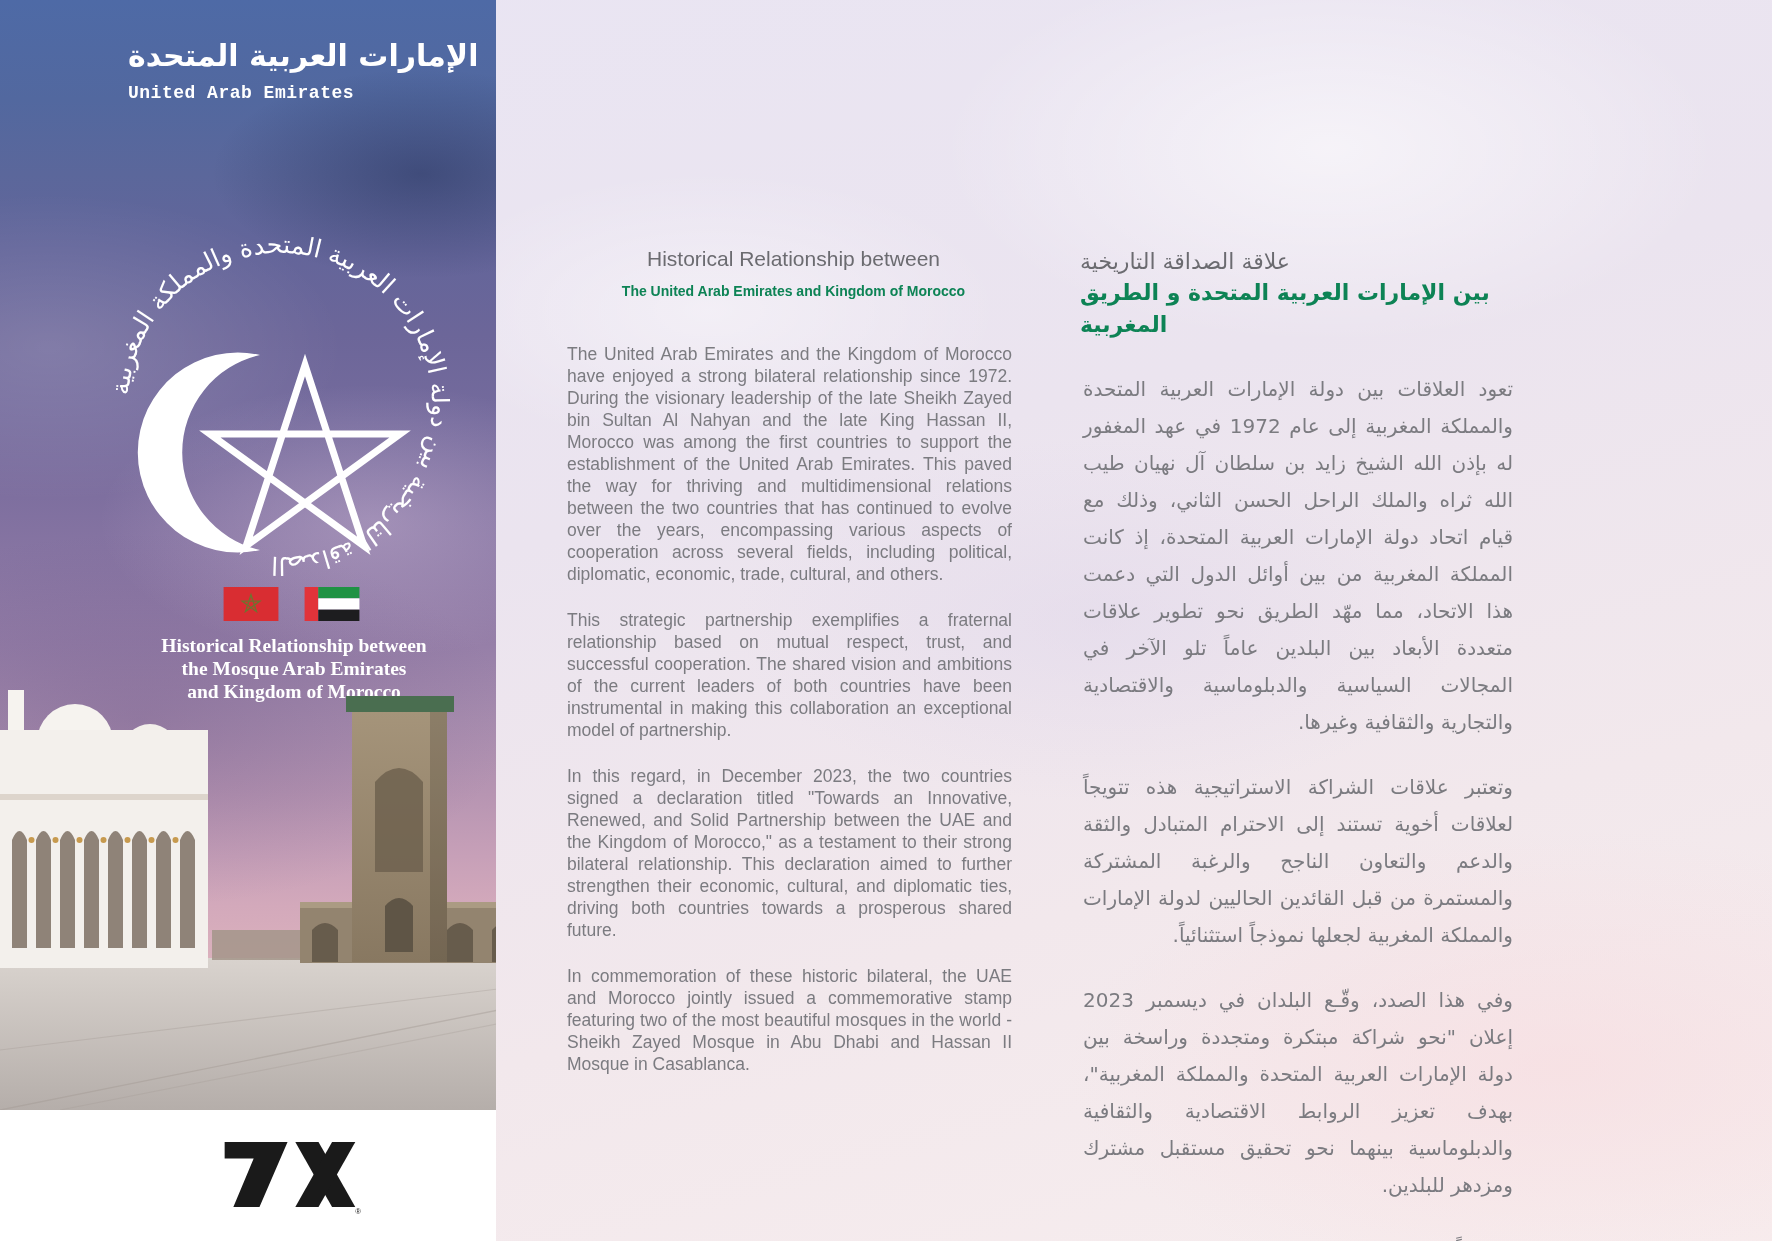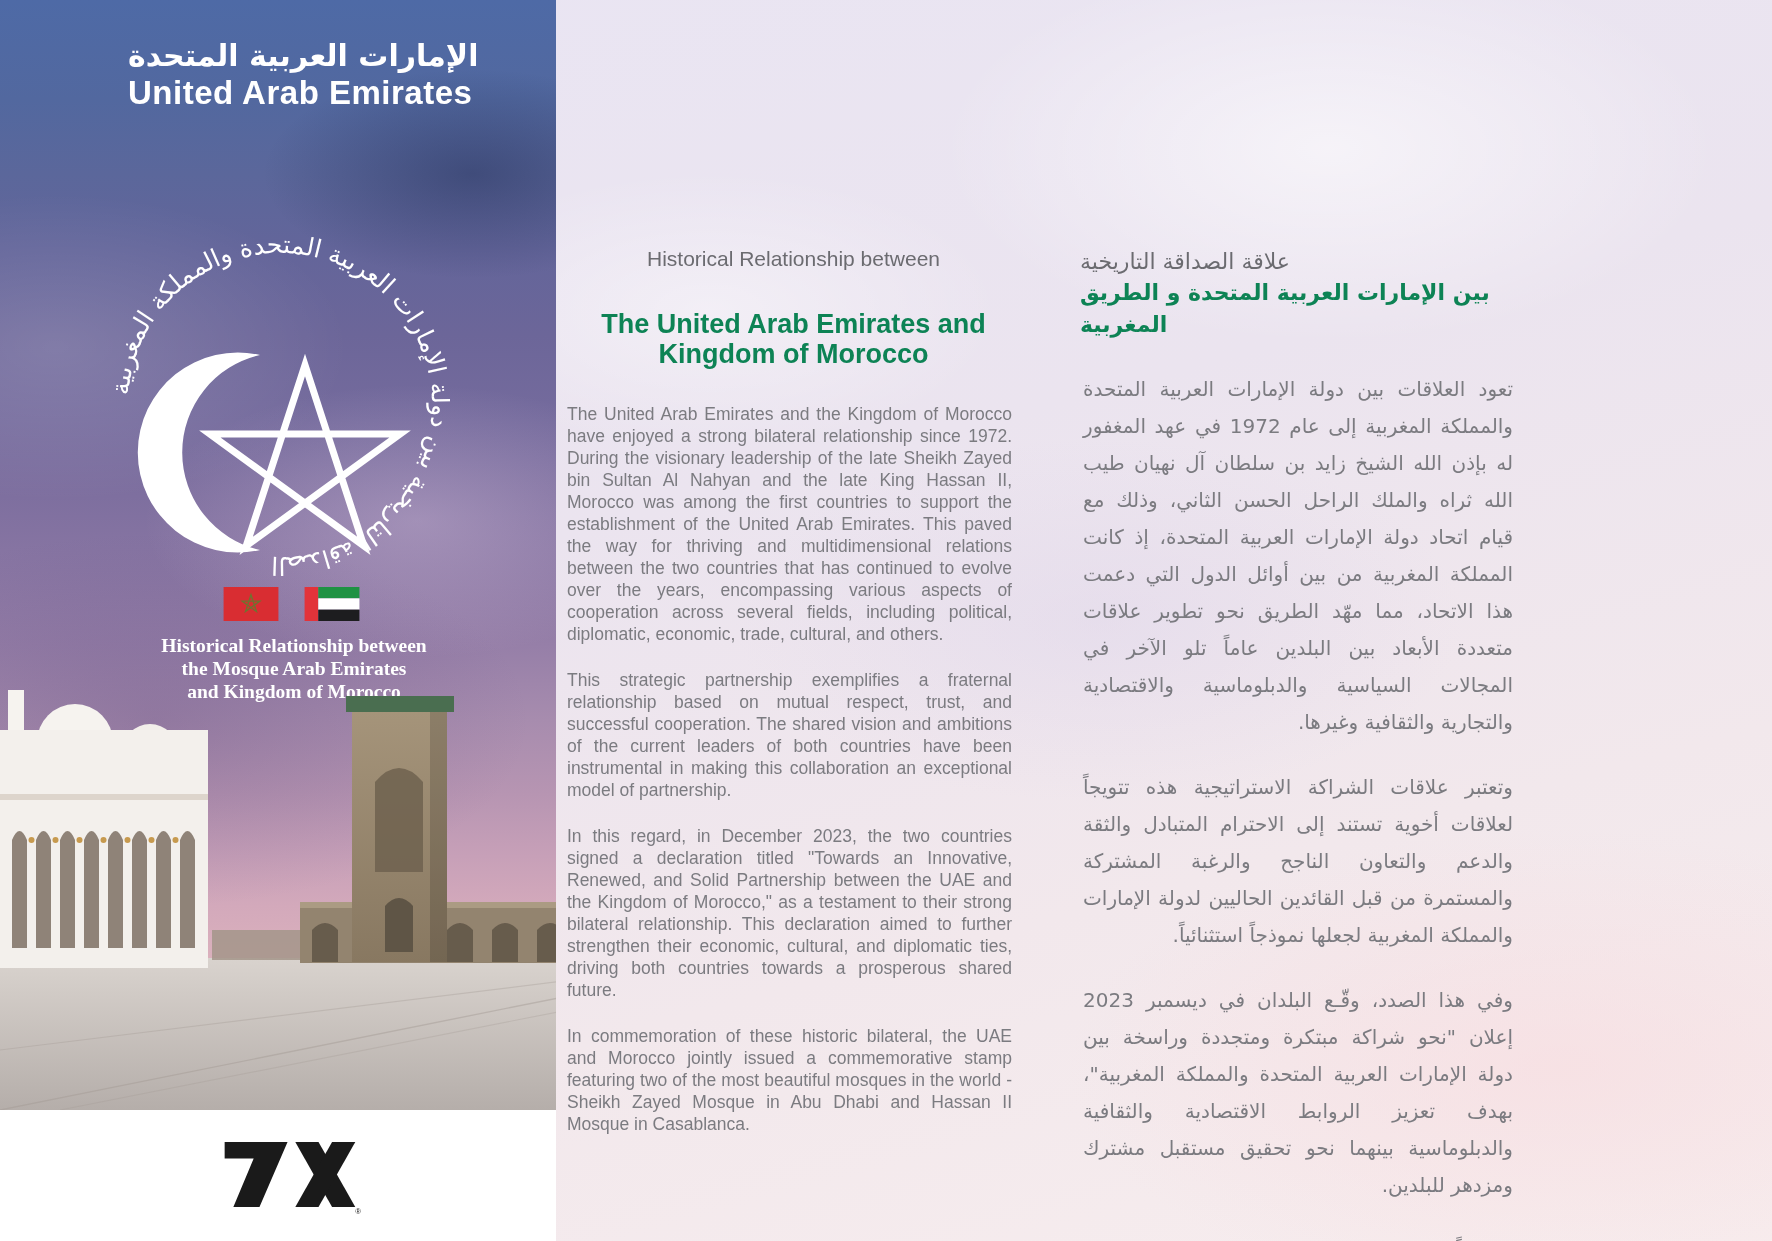--- a/index.html
+++ b/index.html
@@ -7,46 +7,46 @@
   .page{position:relative;width:1772px;height:1241px;
     background-image:
       radial-gradient(ellipse 600px 300px at 75% 12%, rgba(255,255,255,.55), transparent 65%),
       radial-gradient(ellipse 520px 260px at 62% 50%, rgba(221,212,234,.45), transparent 70%),
       radial-gradient(ellipse 700px 340px at 88% 86%, rgba(248,219,222,.6), transparent 70%),
       radial-gradient(ellipse 420px 200px at 40% 25%, rgba(255,255,255,.4), transparent 70%),
       linear-gradient(165deg,#e9e5f3 0%,#ebe4ef 40%,#f2e8ec 70%,#f7edee 100%);
   }
 
   
-  .panel-left{position:absolute;left:0;top:0;width:556px;height:1241px;overflow:hidden;
+  .panel-left{position:absolute;left:0;top:0;width:496px;height:1241px;overflow:hidden;
     background-image:
       radial-gradient(ellipse 300px 150px at 85% 14%, rgba(20,32,70,.38), transparent 70%),
       radial-gradient(ellipse 420px 220px at 10% 28%, rgba(255,255,255,.14), transparent 70%),
       radial-gradient(ellipse 380px 190px at 75% 42%, rgba(238,216,236,.3), transparent 72%),
       radial-gradient(ellipse 520px 260px at 28% 58%, rgba(88,68,122,.28), transparent 72%),
       linear-gradient(180deg,#4e6aa6 0%,#52689f 8%,#5b679b 14%,#63659a 20%,#6c6699 27%,#756b9d 34%,#7e6f9f 40%,#8976a3 46%,#967fa8 52%,#a78cae 58%,#b795b2 64%,#c7a0b8 69%,#d3a9bb 73%,#dcb2bd 78%,#e4c2c4 86%,#ecd3cd 100%);
   }
   .cover-title{position:absolute;left:128px;top:36px;color:#fff;text-align:left;}
   .cover-title .t-ar{font-family:"DejaVu Sans",sans-serif;font-weight:bold;font-size:30px;line-height:40px;direction:rtl;}
-  .cover-title .t-en{font-weight:bold;font-size:33px;line-height:34px;letter-spacing:.5px;}
+  .cover-title .t-en{font-weight:bold;font-size:18px;line-height:34px;letter-spacing:.5px;font-family:Liberation Mono, monospace;}
   .emblem{position:absolute;left:110px;top:205px;}
   .flags{position:absolute;left:218px;top:587px;width:150px;display:flex;gap:15px;}
   .flags svg{display:block;box-shadow:0 0 0 0 transparent;}
   .cover-caption{position:absolute;left:94px;top:634px;width:400px;text-align:center;
     font-family:"Liberation Serif",serif;font-weight:bold;font-size:19.5px;line-height:23px;color:#ffffff;}
   .mosque{position:absolute;left:0;top:690px;}
   .logo-strip{position:absolute;left:0;top:1110px;width:588px;height:131px;background:#ffffff;}
   .logo-strip svg{position:absolute;left:214px;top:1133px;position:absolute;}
   .logo-strip .sevenx{left:214px;top:22px;}
 
   
   .col-en{position:absolute;left:567px;top:244px;width:453px;}
   .col-en .head{ text-align:center;margin:0 0 34px 0;}
   .col-en .h-gray{display:block;font-size:21px;line-height:29px;color:#6b6b70;font-weight:normal;}
-  .col-en .h-green{display:block;font-size:27px;line-height:30px;color:#0d8355;font-weight:bold;margin-top:36px;}
+  .col-en .h-green{display:block;font-size:14px;line-height:36px;color:#0d8355;font-weight:bold;}
   .col-en p{margin:0 8px 24px 0;font-size:17.5px;line-height:22px;color:#7b7b80;text-align:justify;}
 
   
   .col-ar{position:absolute;left:1080px;top:238px;width:433px;direction:rtl;font-family:"DejaVu Sans",sans-serif;}
   .col-ar .head{text-align:left;margin:8px 0 30px 0;}
   .col-ar .h-gray{display:block;font-size:22px;line-height:31px;color:#6b6b70;}
   .col-ar .h-green{display:block;font-size:22px;line-height:32px;color:#0d8355;font-weight:bold;}
   .col-ar p{margin:0 0 28px 3px;font-size:20px;line-height:37px;color:#7b7b80;text-align:justify;}
 </style>
 </head>

